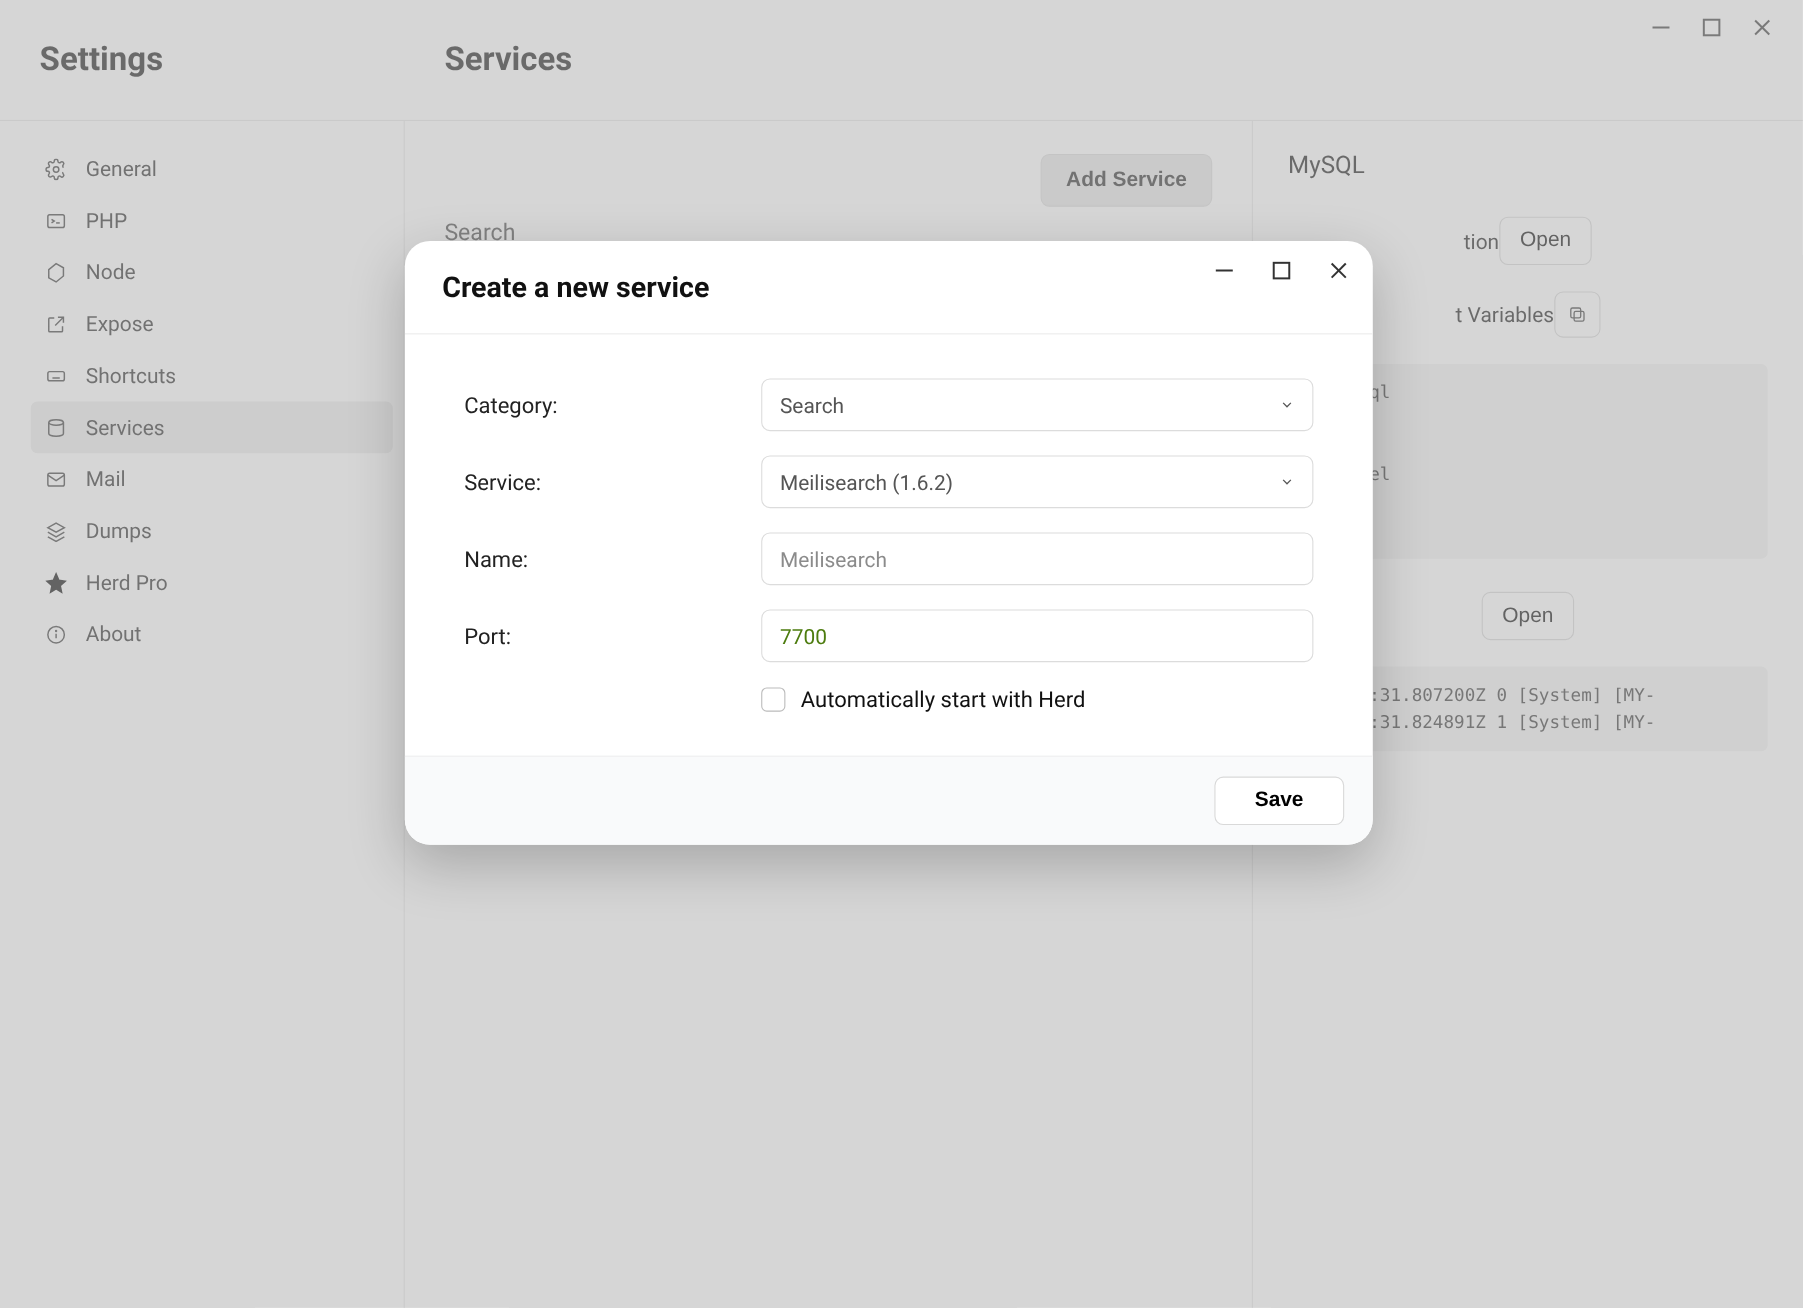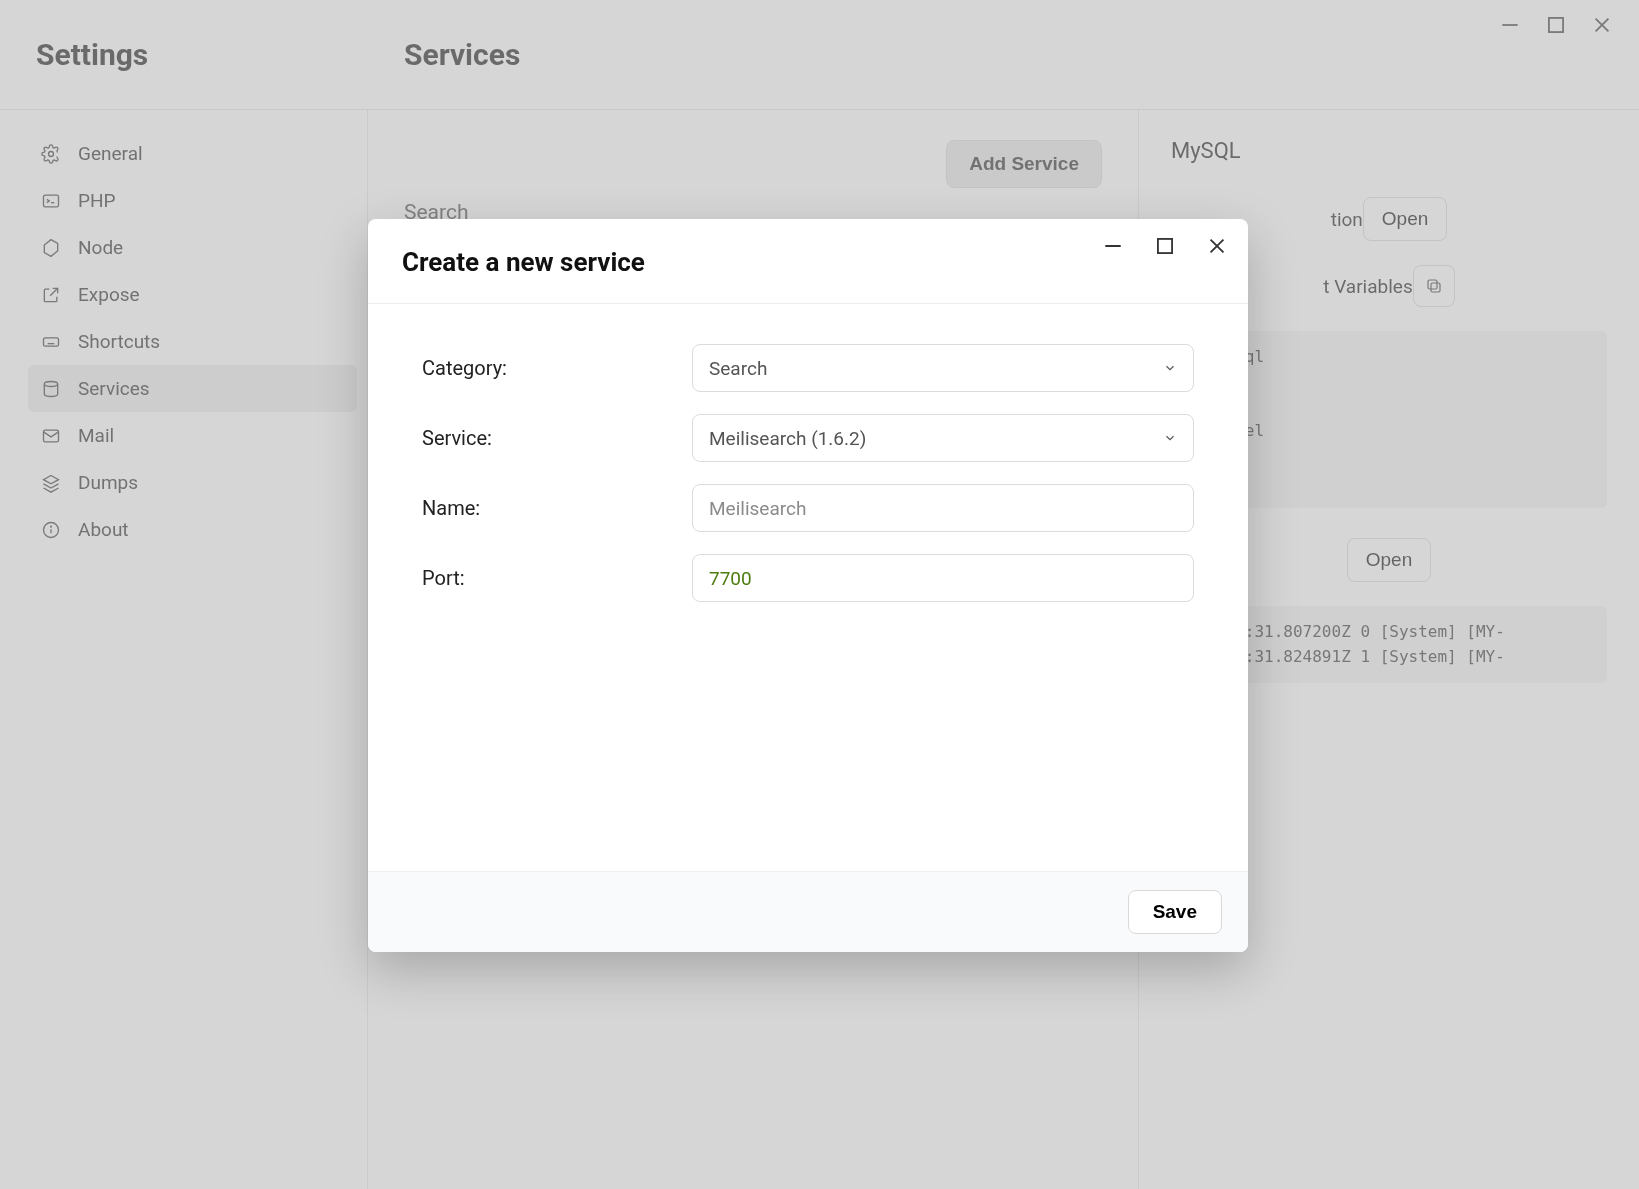--- a/index.html
+++ b/index.html
@@ -152,23 +152,23 @@
     background: rgba(180,180,180,0.55);
     z-index: 5;
   }
 
   
   .modal {
     position: absolute;
     left: 368px;
     top: 219px;
     width: 880px;
-    height: 733px;
+    height: 549px;
     background: #fff;
-    border-radius: 8px;
+    border-radius: 23px;
     box-shadow: 0 18px 50px rgba(0,0,0,0.22);
     z-index: 10;
     display: flex;
     flex-direction: column;
     overflow: hidden;
   }
   .modal-titlebar {
     position: relative;
     padding: 28px 34px 26px;
     border-bottom: 1px solid #ececec;
@@ -236,21 +236,21 @@
   }
 
   .modal-footer {
     padding: 18px 26px;
     background:#f9fafb;
     border-top:1px solid #efefef;
     display:flex; justify-content:flex-end;
   }
   .save-btn {
     background:#fff; border:1px solid #d9d9d9; border-radius:8px;
-    padding:10px 24px; font-size:19px; font-weight:600; cursor:pointer;
+    padding:10px 36px; font-size:19px; font-weight:600; cursor:pointer;
   }
 
   svg { display:block; }
 </style>
 </head>
 <body>
 
 <div class="app">
 
   <div class="titlebar-controls">
@@ -359,20 +359,28 @@
         <span class="icon">
           <svg viewBox="0 0 24 24">
               <path d="M12 3l9 5-9 5-9-5 9-5z"></path>
               <path d="M3 13l9 5 9-5"></path>
               <path d="M3 18l9 5 9-5"></path>
             </svg>
         </span>
         <span>Dumps</span>
       </div>
 
+      <div class="side-item">
+        <span class="icon filled">
+          <svg viewBox="0 0 24 24">
+              <path d="M12 2l2.9 6.9L22 10l-5.5 4.9L18 22l-6-3.6L6 22l1.5-7.1L2 10l7.1-1.1L12 2z"></path>
+            </svg>
+        </span>
+        <span>Herd Pro</span>
+      </div>
 
       <div class="side-item">
         <span class="icon">
           <svg viewBox="0 0 24 24">
               <circle cx="12" cy="12" r="9"></circle>
               <line x1="12" y1="11" x2="12" y2="16"></line>
               <circle cx="12" cy="8" r="0.5" fill="#333"></circle>
             </svg>
         </span>
         <span>About</span>
@@ -486,19 +494,23 @@
 
     <div class="field-row">
       <div class="flabel">Port:</div>
       <div class="fcontrol">
         <div class="text-input has-value">
           <span>7700</span>
         </div>
       </div>
     </div>
 
+    <div class="check-row">
+      <span class="checkbox"></span>
+      <span>Automatically start with Herd</span>
+    </div>
 
   </div>
 
   <div class="modal-footer">
     <button class="save-btn">Save</button>
   </div>
 </div>
 
 </body></html>

